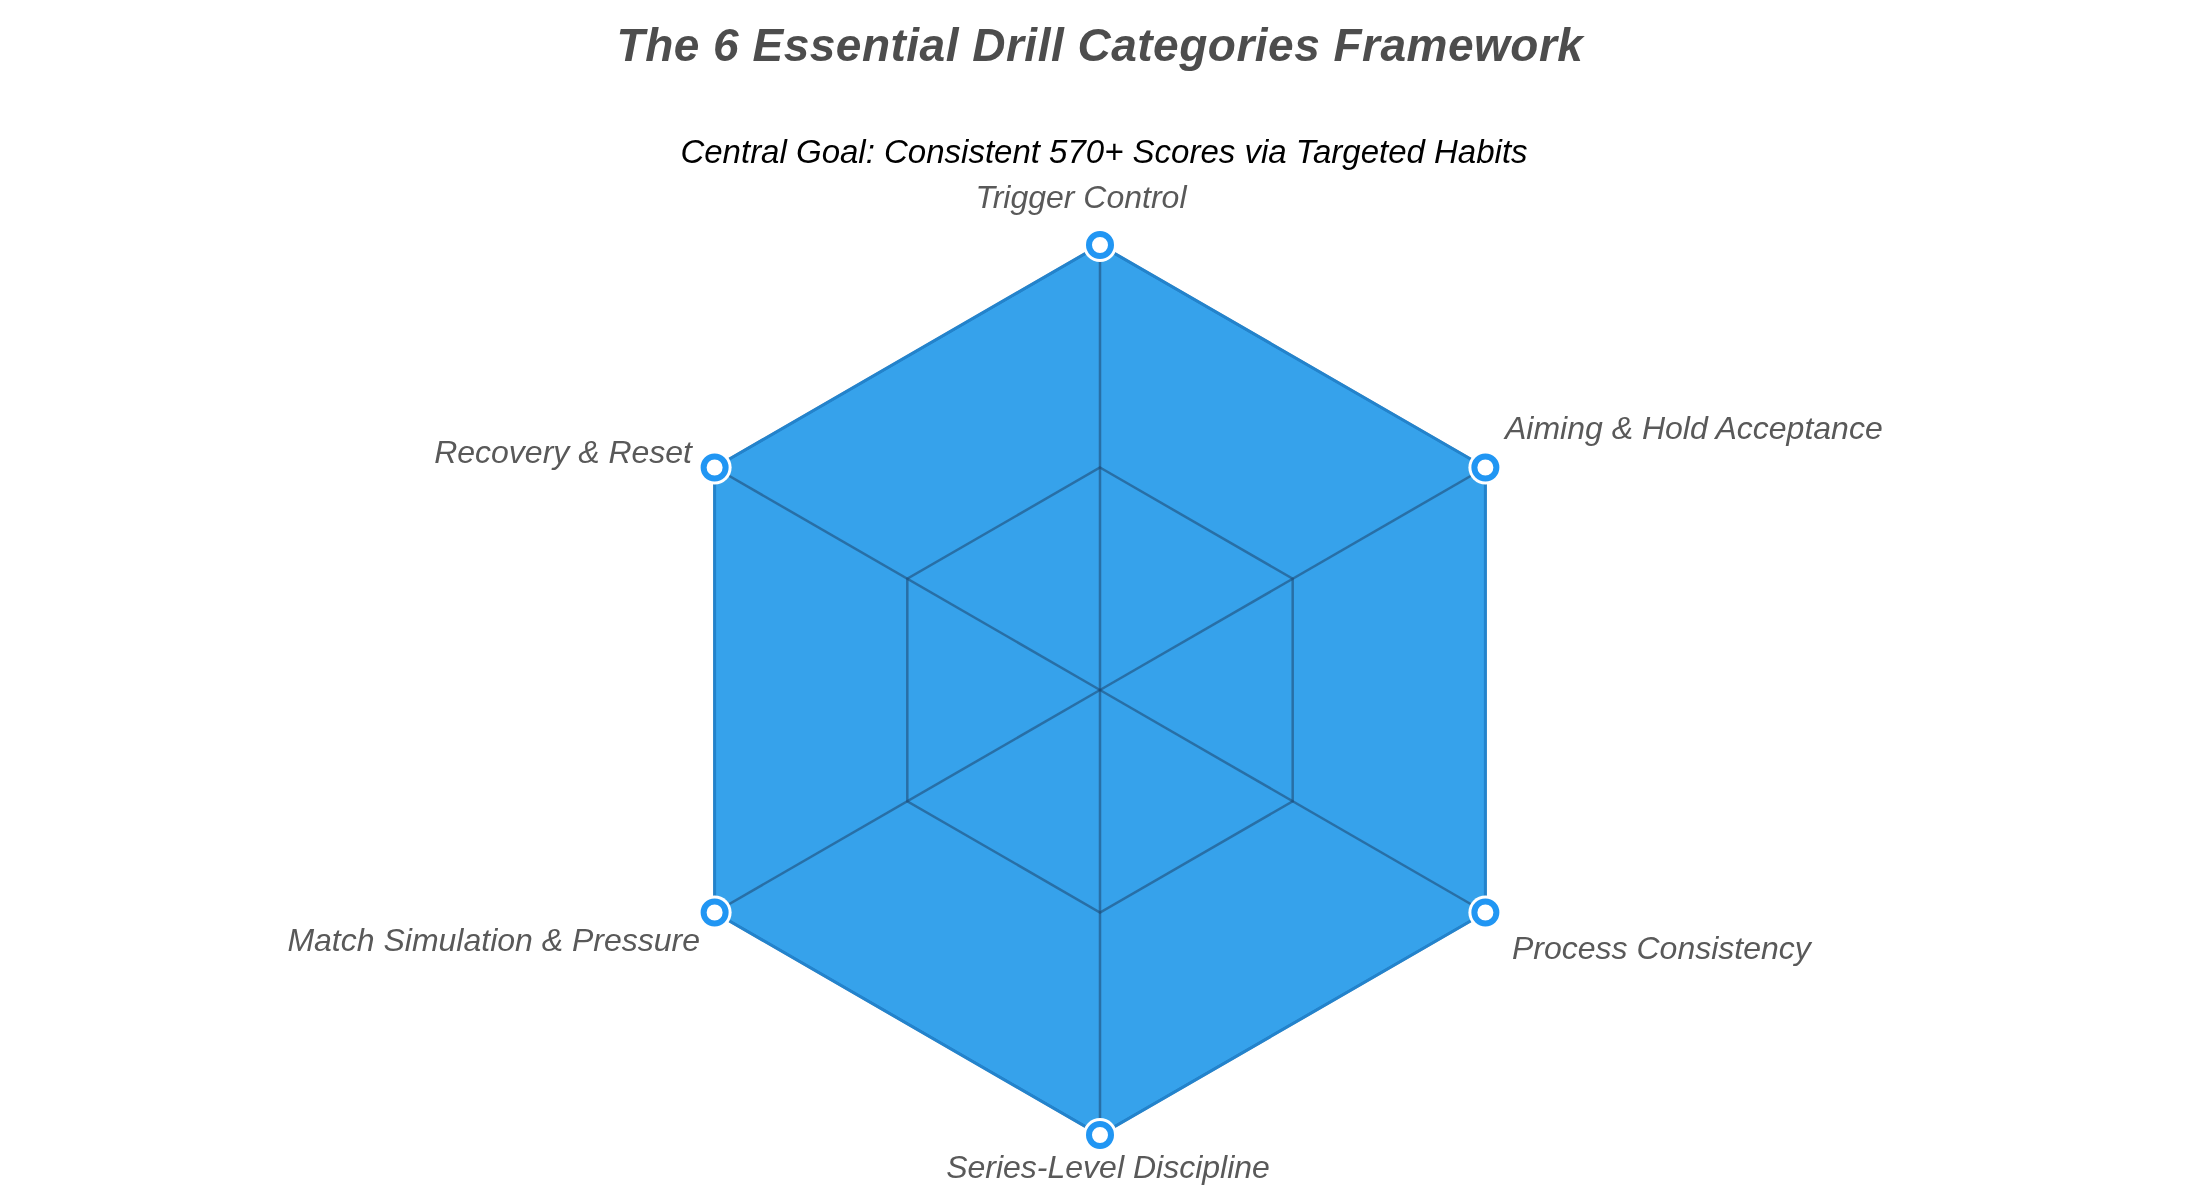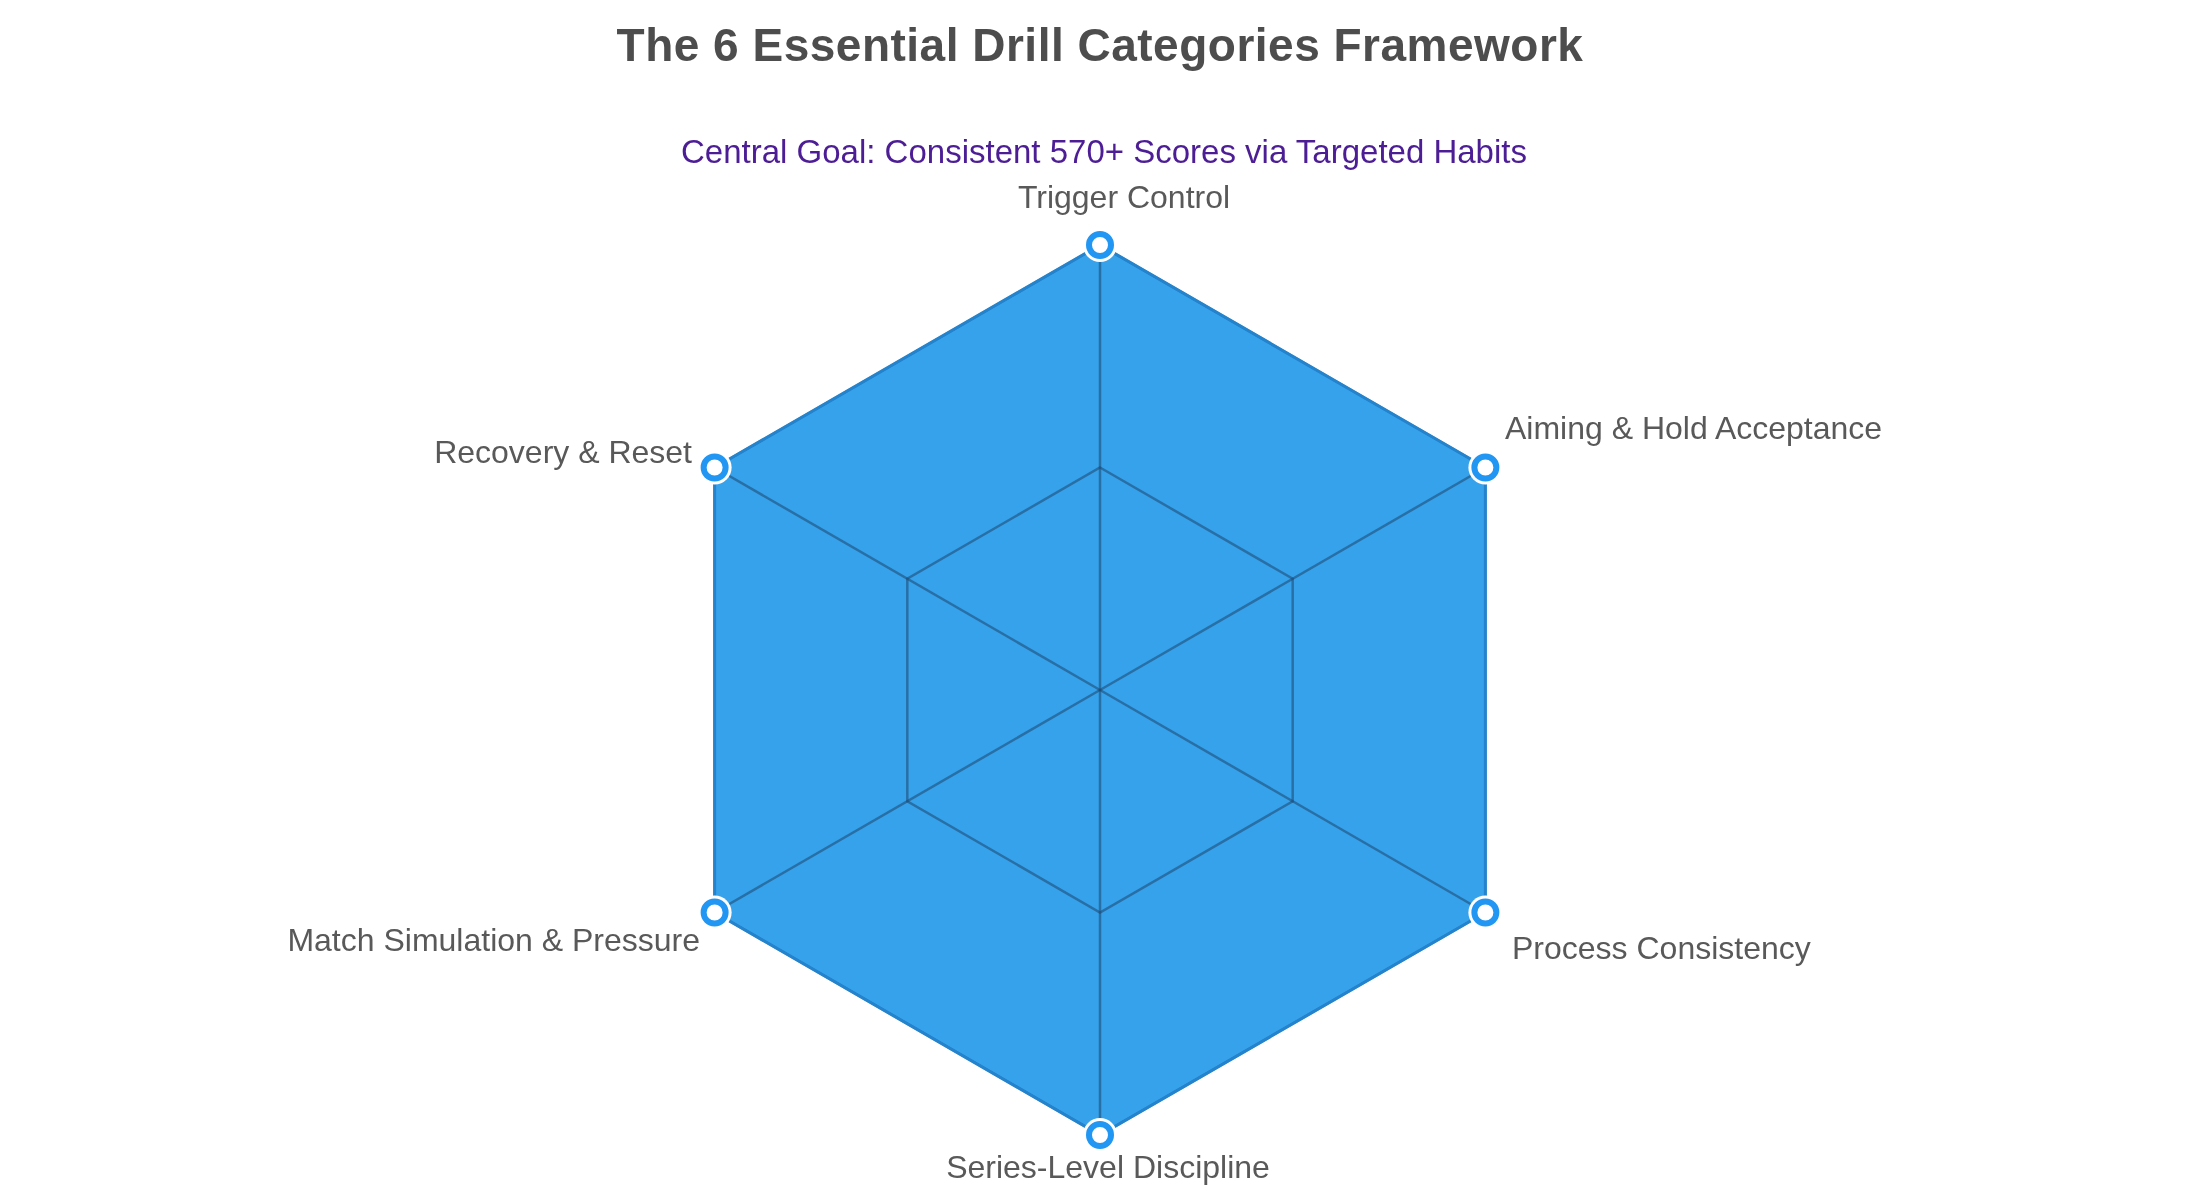--- a/index.html
+++ b/index.html
@@ -7,40 +7,41 @@
     padding: 0;
     background: #ffffff;
     font-family: "Liberation Sans", "DejaVu Sans", sans-serif;
   }
   #canvas {
     position: relative;
     width: 1900px;
     height: 1196px;
     background: #ffffff;
     overflow: hidden;
+    font-style: italic;
   }
   .chart-title {
     position: absolute;
     left: 1100px;
     top: 18px;
     transform: translateX(-50%);
     font-size: 46px;
     font-weight: bold;
     color: #4d4d4d;
     white-space: nowrap;
     letter-spacing: 0.5px;
   }
   .chart-subtitle {
     position: absolute;
     left: 1104px;
     top: 133px;
     transform: translateX(-50%);
     font-size: 33px;
     font-weight: normal;
-    color: #4c1d95;
+    color: #000000;
     white-space: nowrap;
   }
   #radar-svg {
     position: absolute;
     left: 0;
     top: 0;
   }
   .axis-label {
     position: absolute;
     font-size: 32px;
@@ -72,20 +73,20 @@
       <circle cx="1485.3813046840753" cy="912.5" r="17" fill="#ffffff" stroke="none"></circle>
       <circle cx="1485.3813046840753" cy="912.5" r="11" fill="#ffffff" stroke="#2196f3" stroke-width="6"></circle>
       <circle cx="1100" cy="1135" r="17" fill="#ffffff" stroke="none"></circle>
       <circle cx="1100" cy="1135" r="11" fill="#ffffff" stroke="#2196f3" stroke-width="6"></circle>
       <circle cx="714.6186953159247" cy="912.5" r="17" fill="#ffffff" stroke="none"></circle>
       <circle cx="714.6186953159247" cy="912.5" r="11" fill="#ffffff" stroke="#2196f3" stroke-width="6"></circle>
       <circle cx="714.6186953159248" cy="467.49999999999994" r="17" fill="#ffffff" stroke="none"></circle>
       <circle cx="714.6186953159248" cy="467.49999999999994" r="11" fill="#ffffff" stroke="#2196f3" stroke-width="6"></circle>
     </svg>
   <div id="labels">
-      <div class="axis-label" style="left: 1124px; top: 197px; transform: translate(-50%, -50%);">Trigger Control</div>
+      <div class="axis-label" style="left: 1081px; top: 197px; transform: translate(-50%, -50%);">Trigger Control</div>
       <div class="axis-label" style="left: 1505px; top: 428px; transform: translate(0px, -50%);">Aiming &amp; Hold Acceptance</div>
       <div class="axis-label" style="left: 1512px; top: 948px; transform: translate(0px, -50%);">Process Consistency</div>
       <div class="axis-label" style="left: 1108px; top: 1167px; transform: translate(-50%, -50%); text-align: center;">Series-Level Discipline</div>
       <div class="axis-label" style="left: 700px; top: 940px; transform: translate(-100%, -50%);">Match Simulation &amp; Pressure</div>
       <div class="axis-label" style="left: 692px; top: 452px; transform: translate(-100%, -50%);">Recovery &amp; Reset</div>
     </div>
 </div>
 
 </body></html>

